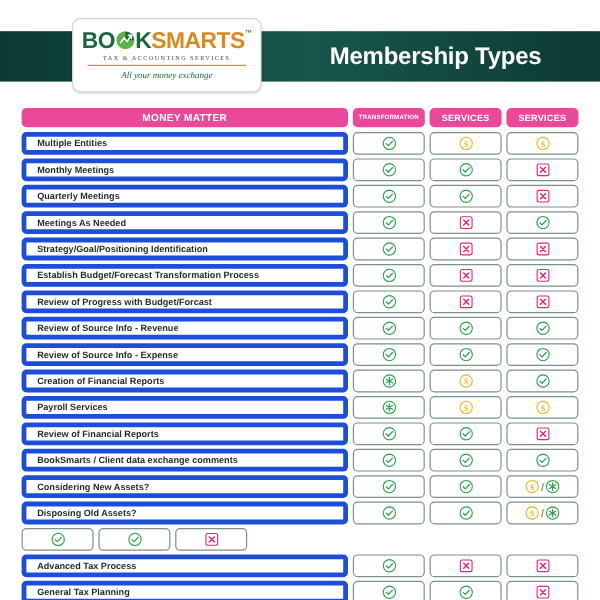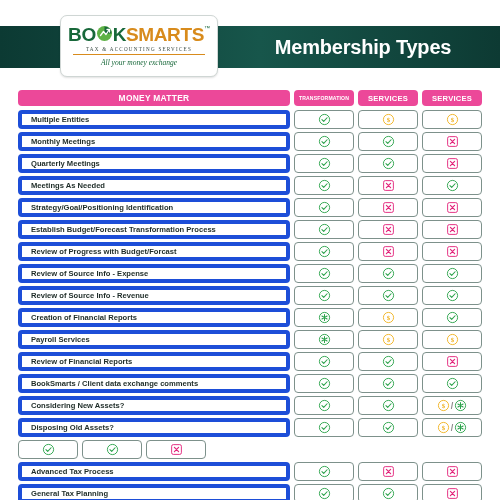--- a/index.html
+++ b/index.html
@@ -383,50 +383,50 @@
             <span style="display: block;">
               <svg width="13" height="13" viewBox="0 0 28 28" class="ico">
                 <rect x="3.5" y="3.5" width="21" height="21" rx="3.5" ry="3.5" fill="none" stroke="#e3257b" stroke-width="2"></rect>
                 <path d="M9.5 9.5 L18.5 18.5 M18.5 9.5 L9.5 18.5" stroke="#e3257b" stroke-width="2.6" stroke-linecap="round"></path>
               </svg>
             </span>
           </div>
         </div>
         <div class="row">
           <div class="cell-label">
+            <span>Review of Source Info - Revenue</span>
+          </div>
+          <div class="cell-mark">
+            <span style="display: block;">
+              <svg width="13" height="13" viewBox="0 0 28 28" class="ico">
+                <circle cx="14" cy="14" r="11" fill="none" stroke="#2aa24a" stroke-width="2"></circle>
+                <path d="M8.5 14.3 L12.3 18 L19.6 10.2" fill="none" stroke="#2aa24a" stroke-width="2.2" stroke-linecap="round" stroke-linejoin="round"></path>
+              </svg>
+            </span>
+          </div>
+          <div class="cell-mark">
+            <span style="display: block;">
+              <svg width="13" height="13" viewBox="0 0 28 28" class="ico">
+                <circle cx="14" cy="14" r="11" fill="none" stroke="#2aa24a" stroke-width="2"></circle>
+                <path d="M8.5 14.3 L12.3 18 L19.6 10.2" fill="none" stroke="#2aa24a" stroke-width="2.2" stroke-linecap="round" stroke-linejoin="round"></path>
+              </svg>
+            </span>
+          </div>
+          <div class="cell-mark">
+            <span style="display: block;">
+              <svg width="13" height="13" viewBox="0 0 28 28" class="ico">
+                <circle cx="14" cy="14" r="11" fill="none" stroke="#2aa24a" stroke-width="2"></circle>
+                <path d="M8.5 14.3 L12.3 18 L19.6 10.2" fill="none" stroke="#2aa24a" stroke-width="2.2" stroke-linecap="round" stroke-linejoin="round"></path>
+              </svg>
+            </span>
+          </div>
+        </div>
+        <div class="row">
+          <div class="cell-label">
             <span>Review of Source Info - Expense</span>
-          </div>
-          <div class="cell-mark">
-            <span style="display: block;">
-              <svg width="13" height="13" viewBox="0 0 28 28" class="ico">
-                <circle cx="14" cy="14" r="11" fill="none" stroke="#2aa24a" stroke-width="2"></circle>
-                <path d="M8.5 14.3 L12.3 18 L19.6 10.2" fill="none" stroke="#2aa24a" stroke-width="2.2" stroke-linecap="round" stroke-linejoin="round"></path>
-              </svg>
-            </span>
-          </div>
-          <div class="cell-mark">
-            <span style="display: block;">
-              <svg width="13" height="13" viewBox="0 0 28 28" class="ico">
-                <circle cx="14" cy="14" r="11" fill="none" stroke="#2aa24a" stroke-width="2"></circle>
-                <path d="M8.5 14.3 L12.3 18 L19.6 10.2" fill="none" stroke="#2aa24a" stroke-width="2.2" stroke-linecap="round" stroke-linejoin="round"></path>
-              </svg>
-            </span>
-          </div>
-          <div class="cell-mark">
-            <span style="display: block;">
-              <svg width="13" height="13" viewBox="0 0 28 28" class="ico">
-                <circle cx="14" cy="14" r="11" fill="none" stroke="#2aa24a" stroke-width="2"></circle>
-                <path d="M8.5 14.3 L12.3 18 L19.6 10.2" fill="none" stroke="#2aa24a" stroke-width="2.2" stroke-linecap="round" stroke-linejoin="round"></path>
-              </svg>
-            </span>
-          </div>
-        </div>
-        <div class="row">
-          <div class="cell-label">
-            <span>Review of Source Info - Revenue</span>
           </div>
           <div class="cell-mark">
             <span style="display: block;">
               <svg width="13" height="13" viewBox="0 0 28 28" class="ico">
                 <circle cx="14" cy="14" r="11" fill="none" stroke="#2aa24a" stroke-width="2"></circle>
                 <path d="M8.5 14.3 L12.3 18 L19.6 10.2" fill="none" stroke="#2aa24a" stroke-width="2.2" stroke-linecap="round" stroke-linejoin="round"></path>
               </svg>
             </span>
           </div>
           <div class="cell-mark">

